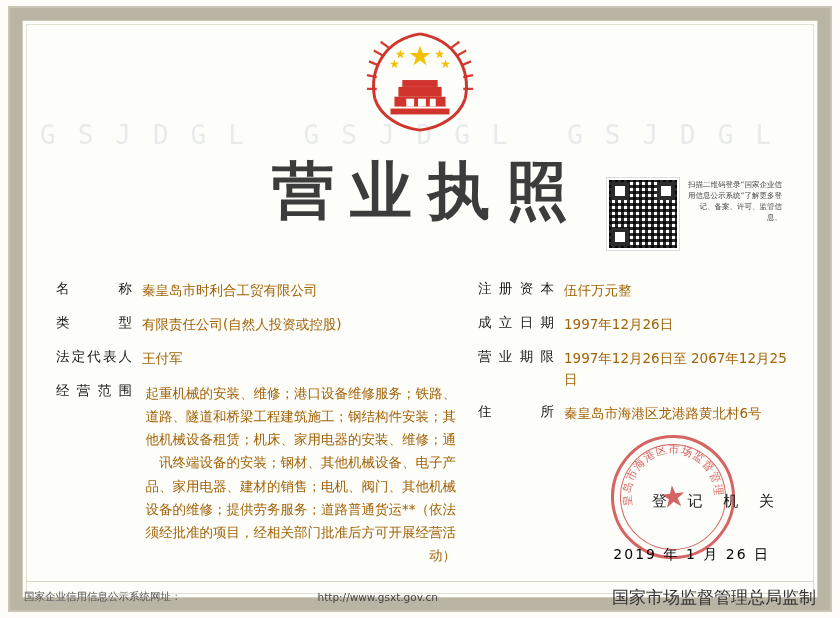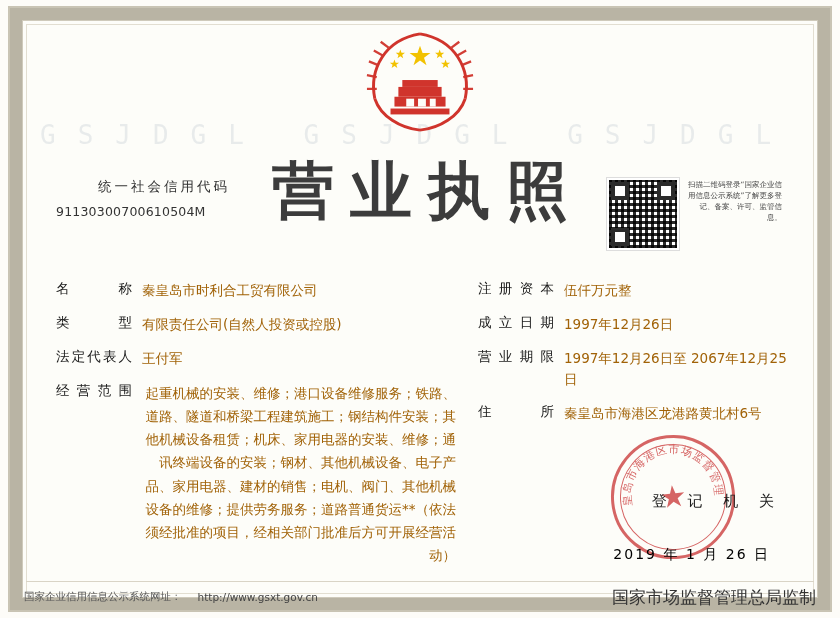--- a/index.html
+++ b/index.html
@@ -270,21 +270,21 @@
     height: 26px;
     font-size: 10.5px;
     color: #555;
     display: flex;
     align-items: center;
     justify-content: space-between;
     padding: 0 10px;
     box-sizing: border-box;
   }
   .footer-left { display: flex; align-items: center; gap: 16px; }
-  .footer-url { color: #444; }
+  .footer-url { margin-left: 120px; color: #444; }
   .footer-right { font-size: 17px; color: #333; }
 </style>
 </head>
 <body>
 
 <div class="page">
 
   <div class="border-outer"></div>
   <div class="border-inner"></div>
   <div class="border-inner2"></div>
@@ -318,24 +318,20 @@
         <polygon points="40,24 41.2,27.3 44.7,27.3 41.9,29.4 42.9,32.8 40,30.7 37.1,32.8 38.1,29.4 35.3,27.3 38.8,27.3"></polygon>
         <polygon points="34,34 35.2,37.3 38.7,37.3 35.9,39.4 36.9,42.8 34,40.7 31.1,42.8 32.1,39.4 29.3,37.3 32.8,37.3"></polygon>
         <polygon points="80,24 81.2,27.3 84.7,27.3 81.9,29.4 82.9,32.8 80,30.7 77.1,32.8 78.1,29.4 75.3,27.3 78.8,27.3"></polygon>
         <polygon points="86,34 87.2,37.3 90.7,37.3 87.9,39.4 88.9,42.8 86,40.7 83.1,42.8 84.1,39.4 81.3,37.3 84.8,37.3"></polygon>
       </g>
     </svg>
   </div>
 
   <div class="title">营业执照</div>
 
-  <div class="code-block">
-    <div class="code-label">统一社会信用代码</div>
-    <div class="code-value">91130300700610504M</div>
-  </div>
 
   <div class="qr-area">
     <div class="qr-box">
       <div class="qr-corner-bl"></div>
     </div>
     <div class="qr-text">扫描二维码登录“国家企业信用信息公示系统”了解更多登记、备案、许可、监管信息。</div>
   </div>
 
   <div class="fields">
     <div class="col-left">

